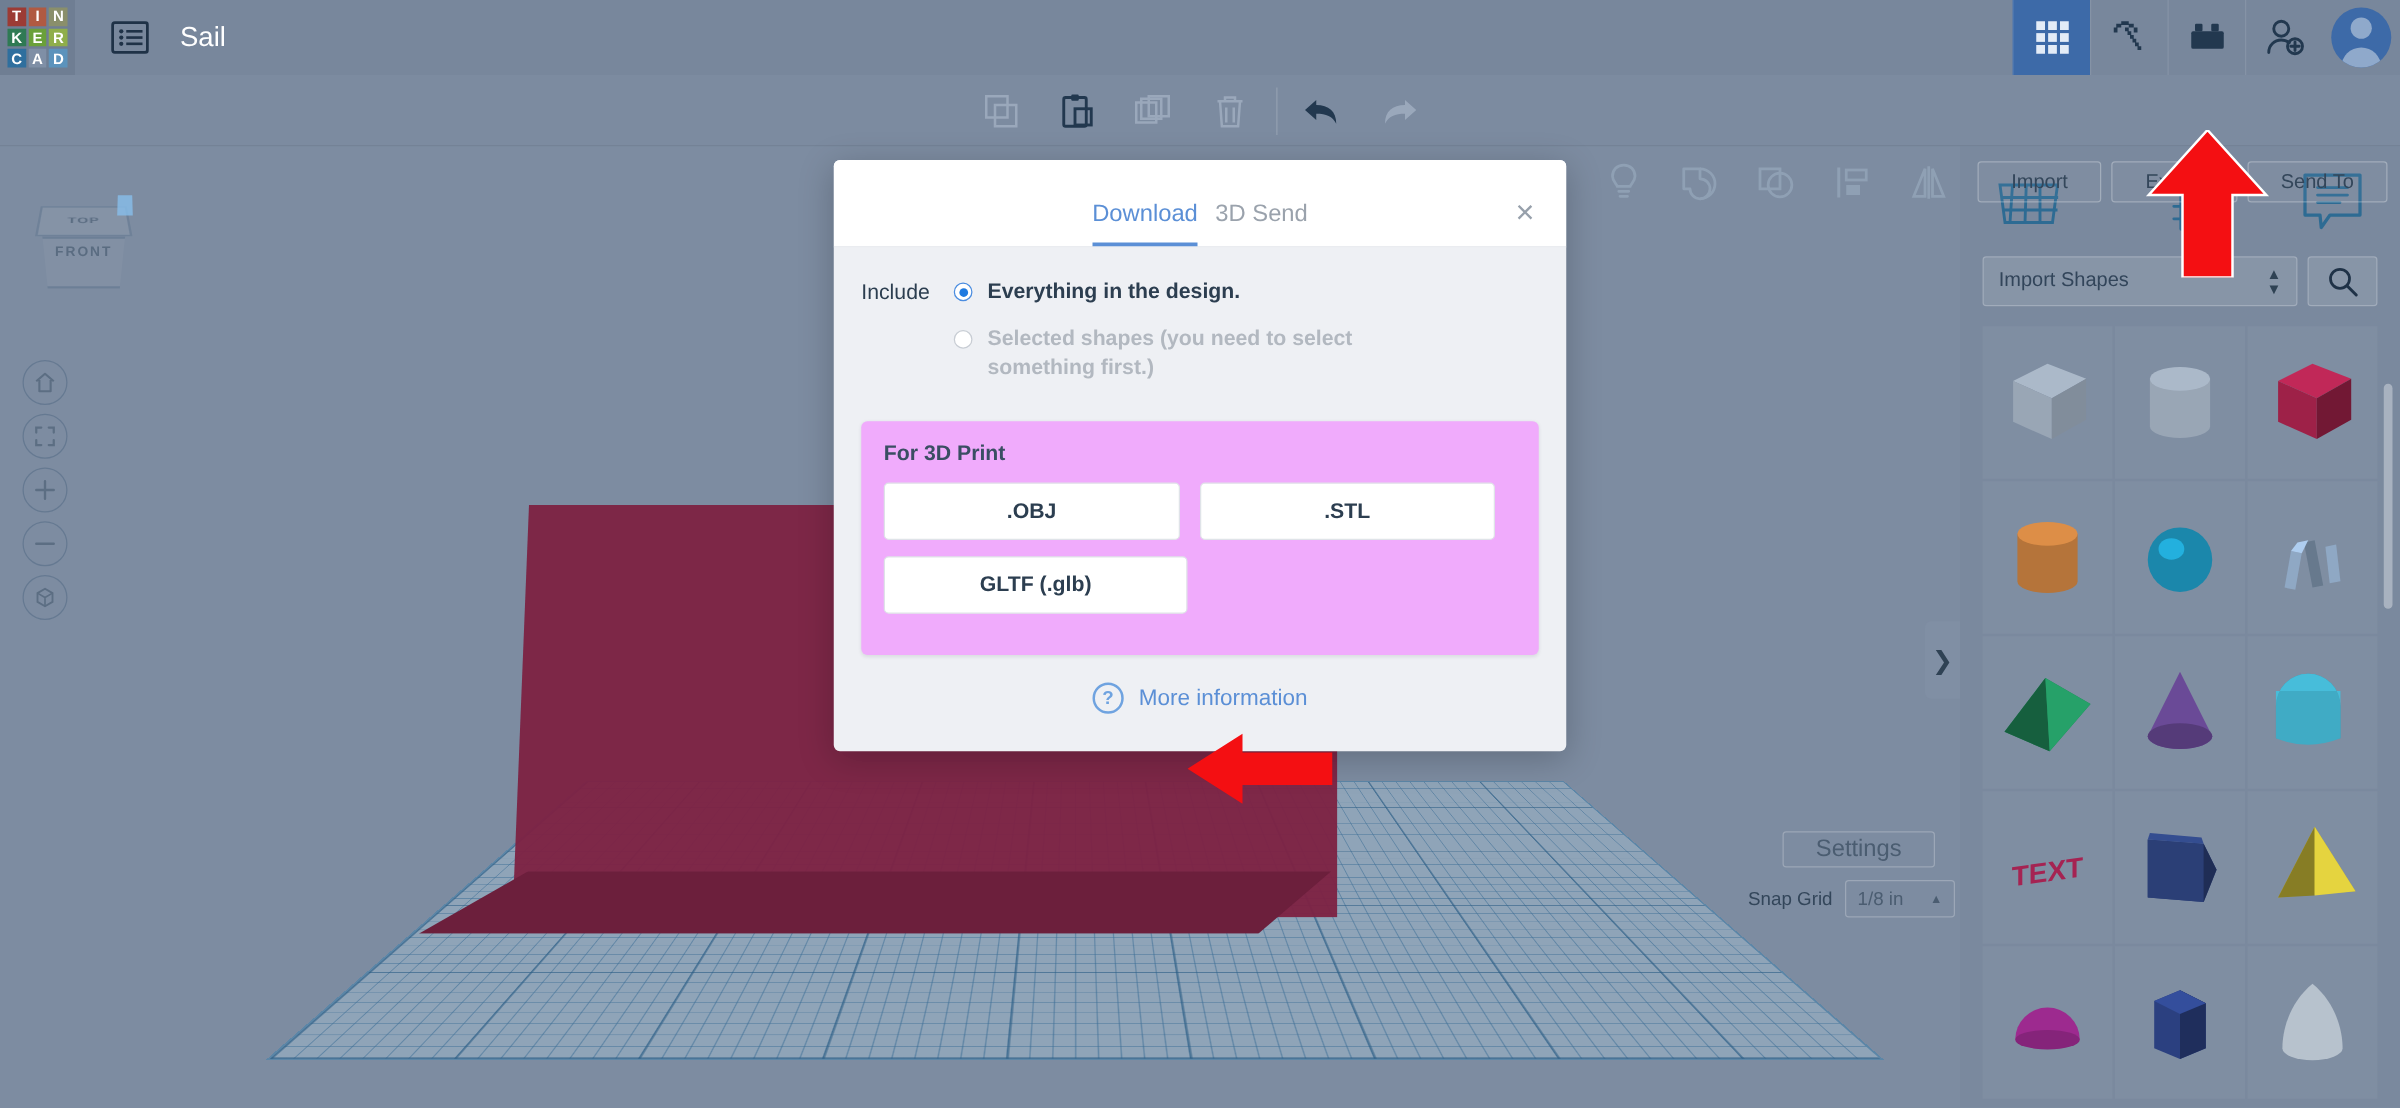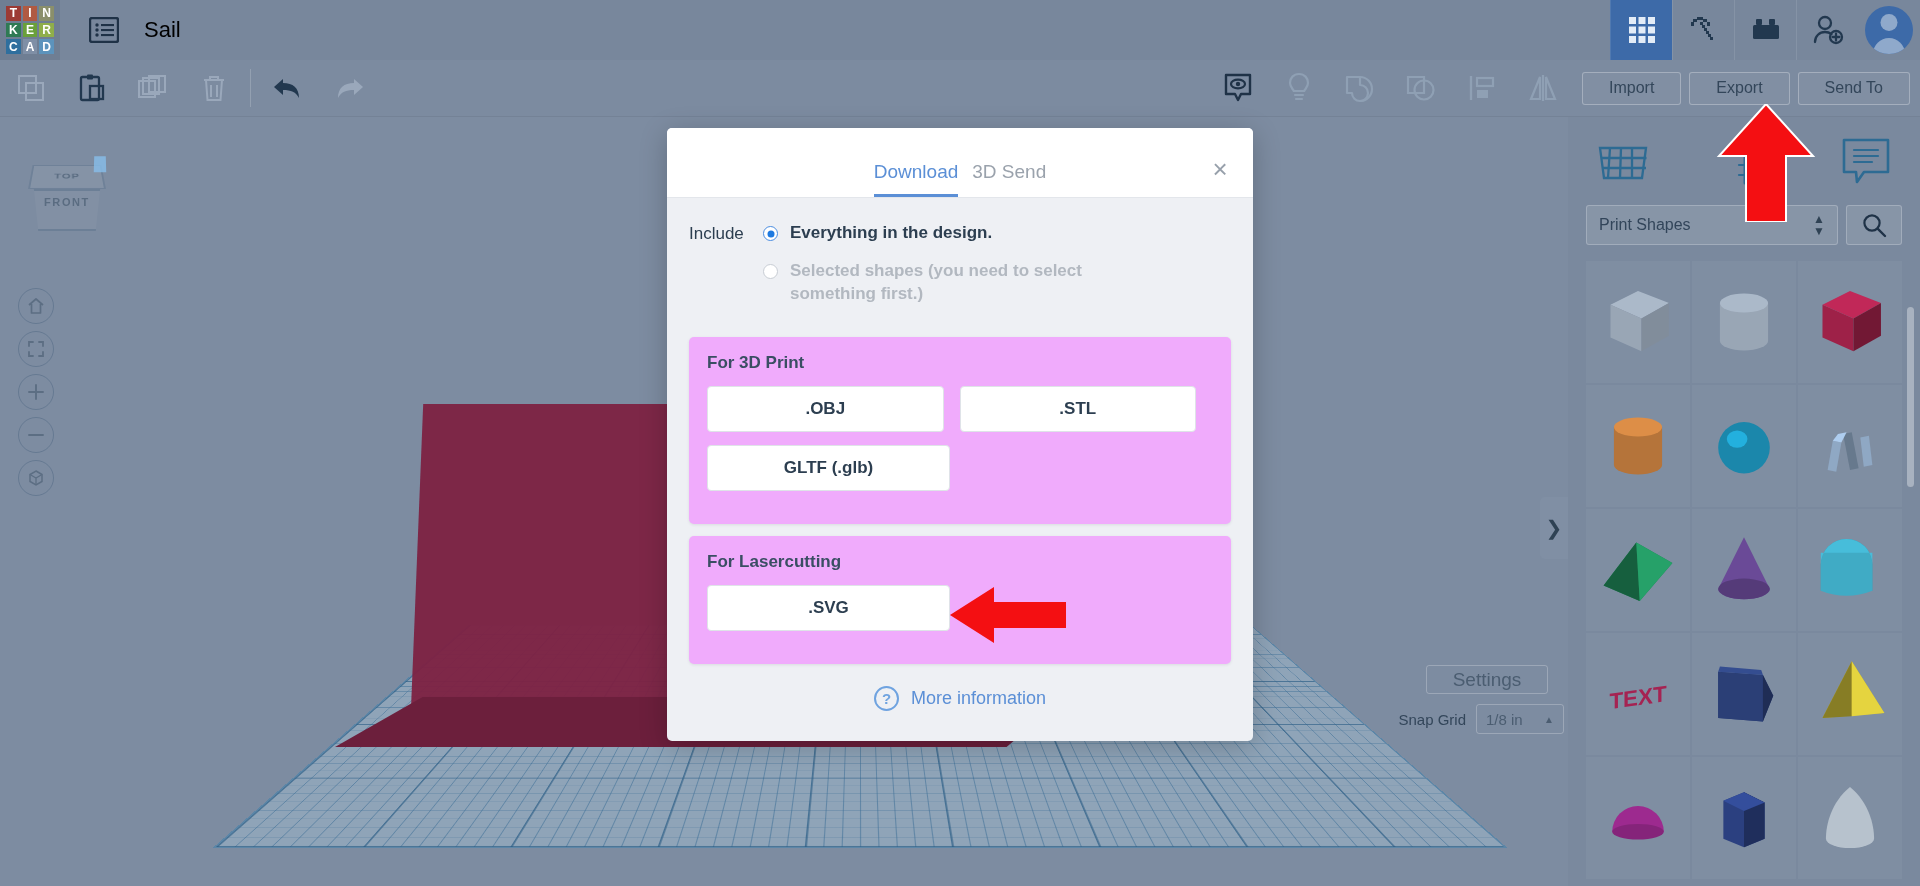--- a/index.html
+++ b/index.html
@@ -70,21 +70,21 @@
   .logo-cell {
     display: flex; align-items: center; justify-content: center;
     font-size: 12px; font-weight: bold; color: #fff;
     font-family: "Liberation Sans", sans-serif;
   }
   .hdr-menu-icon {
     width: 52px; height: 60px; margin-left: 18px;
     display: flex; align-items: center; justify-content: center;
   }
   .doc-title {
-    font-size: 22px; color: #000000; margin-left: 14px;
+    font-size: 22px; color: #ffffff; margin-left: 14px;
   }
   .hdr-right { margin-left: auto; display: flex; height: 60px; }
   .hdr-btn {
     width: 62px; height: 60px;
     display: flex; align-items: center; justify-content: center;
     border-left: 1px solid rgba(255,255,255,.10);
   }
   .hdr-btn.active { background: #3d6aa8; }
   .avatar-btn { width: 62px; height: 60px; display: flex; align-items: center; justify-content: center; }
   .avatar {
@@ -102,20 +102,21 @@
     width: 32px; height: 26px; border-radius: 16px 16px 0 0; background: #8fa9cb;
   }
 
   
   .toolbar {
     position: absolute; left: 0; top: 60px; width: 1920px; height: 57px;
     background: #7c8ba0;
     display: flex; align-items: center;
     z-index: 19;
     border-bottom: 1px solid rgba(0,0,0,.06);
+    flex-direction: column;
   }
   .tb-group { display: flex; align-items: center; height: 57px; }
   .tb-btn {
     width: 61px; height: 57px;
     display: flex; align-items: center; justify-content: center;
   }
   .tb-sep { width: 1px; height: 38px; background: rgba(255,255,255,.18); margin: 0 6px; }
   .tb-right { margin-left: auto; display: flex; align-items: center; height: 57px; padding-right: 10px; }
   .tb-icon-btn {
     width: 61px; height: 57px; display: flex; align-items: center; justify-content: center;
@@ -568,21 +569,21 @@
       <div class="rp-icon">
         <svg width="56" height="54" viewBox="0 0 56 54">
           <path d="M6 6h44v32H26l-7 10-1-10H6z" fill="none" stroke="#2d6b93" stroke-width="2.6" stroke-linejoin="round"></path>
           <path d="M16 16h24M16 22h24M16 28h18" stroke="#2d6b93" stroke-width="2.2" stroke-linecap="round"></path>
         </svg>
       </div>
     </div>
 
     <div class="rp-selectrow">
       <div class="rp-select">
-        <span>Print Shapes</span>
+        <span>Import Shapes</span>
         <span style="font-size:12px;line-height:1;color:#2f4254;">▲<br>▼</span>
       </div>
       <div class="rp-search">
         <svg width="26" height="26" viewBox="0 0 26 26">
           <circle cx="11" cy="11" r="7.6" fill="none" stroke="#1f3247" stroke-width="2.2"></circle>
           <path d="M16.6 16.6L24 24" stroke="#1f3247" stroke-width="2.4" stroke-linecap="round"></path>
         </svg>
       </div>
     </div>
 
@@ -717,26 +718,20 @@
         <div class="card-title">For 3D Print</div>
         <div class="fmt-row">
           <div class="fmt-btn">.OBJ</div>
           <div class="fmt-btn">.STL</div>
         </div>
         <div class="fmt-row single">
           <div class="fmt-btn">GLTF (.glb)</div>
         </div>
       </div>
 
-      <div class="card">
-        <div class="card-title">For Lasercutting</div>
-        <div class="fmt-row single">
-          <div class="fmt-btn">.SVG</div>
-        </div>
-      </div>
 
       <div class="more-row">
         <span class="q-icon">?</span>
         <span class="more-text">More information</span>
       </div>
     </div>
   </div>
 
   <svg class="arrow-up" viewBox="0 0 100 118">
     <path d="M50 0 L97 52 L70 52 L70 118 L30 118 L30 52 L3 52 Z" fill="#f40f12" stroke="#ffffff" stroke-width="2"></path>

